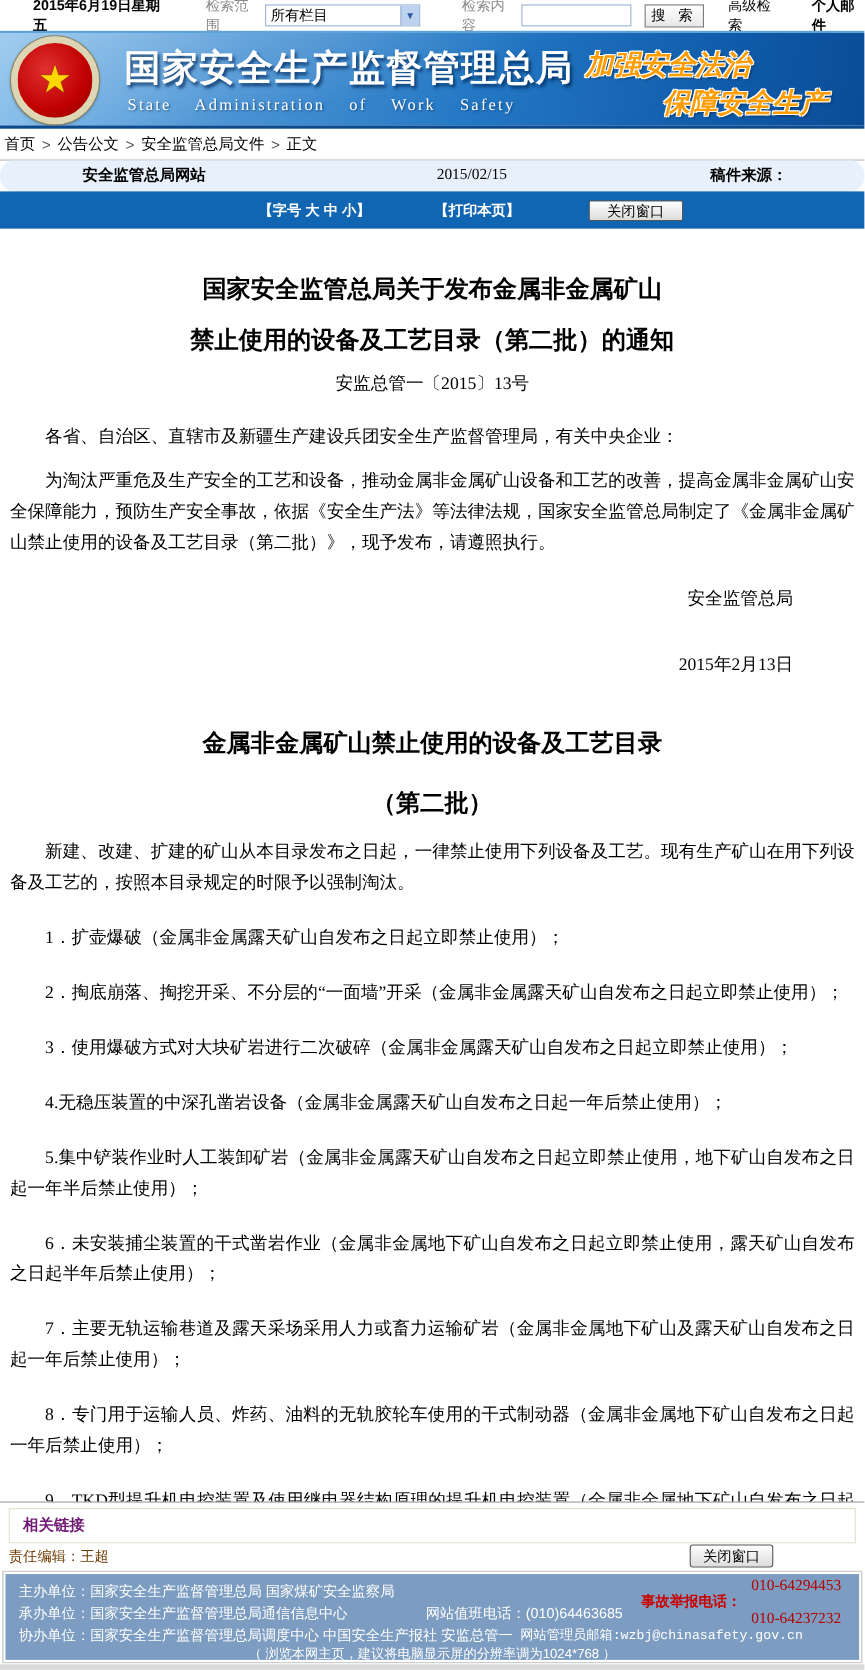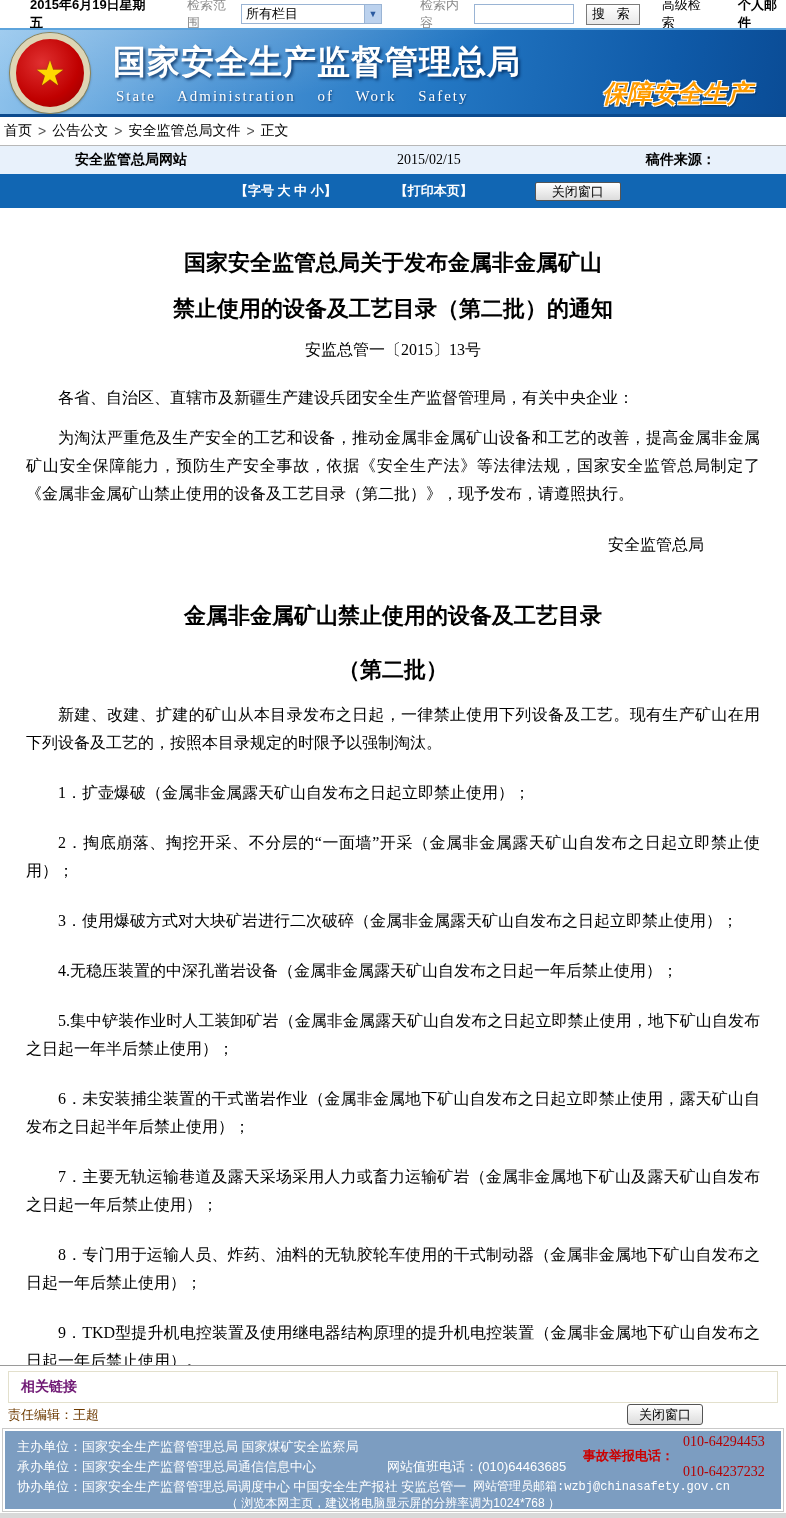--- a/index.html
+++ b/index.html
@@ -42,33 +42,33 @@
     text-shadow:-1px -1px 0 #fff, 1px -1px 0 #fff, -1px 1px 0 #fff, 1px 1px 0 #fff, 2px 2px 2px rgba(0,0,0,.4); }
   .slogan.s1 { left:532px; top:12px; }
   .slogan.s2 { left:602px; top:47px; }
   
   .breadcrumb { height:28px; display:flex; align-items:center; font-size:14px; padding-left:4px; background:#fff; }
   .breadcrumb .crumb { cursor:pointer; }
   .breadcrumb .crumb.current { cursor:default; }
   .breadcrumb .sep { margin:0 6px; color:#555; }
   .divider1 { height:0; border-top:1px solid #b8b8b8; }
   
-  .metabar { height:28px; background:#e8f1fb; display:flex; align-items:center; font-size:14px; }
+  .metabar { height:28px; background:#e8f1fb; display:flex; align-items:center; font-size:14px;border-radius:13px; }
   .metabar .site { margin-left:75px; font-weight:bold; }
   .metabar .mdate { margin-left:210px; font-family:"Liberation Serif",serif; font-size:14px; }
   .metabar .src { margin-left:185px; font-weight:bold; }
   
   .toolbar { height:34px; background:#1166b3; display:flex; align-items:center; color:#fff;
     font-size:13px; font-weight:bold; }
   .toolbar .t-font { margin-left:235px; cursor:pointer; }
   .toolbar .t-print { margin-left:58px; cursor:pointer; }
   .toolbar .t-closebtn { margin-left:62px; width:86px; height:19px; font-size:13px;
     background:linear-gradient(#ffffff,#dcdcdc); border:1px solid #555; border-radius:2px; cursor:pointer; }
   
-  .doc { height:1157px; overflow:hidden; padding:0 26px; background:#fff;
+  .doc { height:1157px; overflow:hidden; padding:0 9px; background:#fff;
     font-family:"Liberation Serif",serif; font-size:16px; line-height:28px; }
   .doc .title { text-align:center; font-size:22px; font-weight:bold; line-height:46px; margin-top:32px;
     font-family:"Liberation Serif",serif; }
   .doc .docnum { text-align:center; font-size:16px; margin-top:4px; }
   .doc .salutation { margin-top:20px; text-indent:2em; }
   .doc .para { margin-top:12px; text-indent:2em; text-align:justify; }
   .doc .sig { text-align:right; padding-right:56px; margin-top:23px; }
   .doc .sigdate { text-align:right; padding-right:56px; margin-top:32px; }
   .doc .cat-title { text-align:center; font-size:22px; font-weight:bold; margin-top:42px; line-height:30px; }
   .doc .cat-sub { text-align:center; font-size:22px; font-weight:bold; margin-top:24px; line-height:30px; }
@@ -118,20 +118,21 @@
   <a class="toplink mail">个人邮件</a>
 </div>
 
 <div class="banner">
   <div class="shine"></div>
   <div class="emblem">
     <span class="star">★</span>
   </div>
   <div class="cn-title">国家安全生产监督管理总局</div>
   <div class="en-title">State Administration of Work Safety</div>
+  <div class="slogan s1">加强安全法治</div>
   <div class="slogan s2">保障安全生产</div>
 </div>
 
 <div class="breadcrumb">
   <span class="crumb">首页</span>
   <span class="sep">&gt;</span>
   <span class="crumb">公告公文</span>
   <span class="sep">&gt;</span>
   <span class="crumb">安全监管总局文件</span>
   <span class="sep">&gt;</span>
@@ -153,20 +154,21 @@
 
 <div class="doc">
   <div class="title">
     <div>国家安全监管总局关于发布金属非金属矿山</div>
     <div>禁止使用的设备及工艺目录（第二批）的通知</div>
   </div>
   <div class="docnum">安监总管一〔2015〕13号</div>
   <p class="salutation">各省、自治区、直辖市及新疆生产建设兵团安全生产监督管理局，有关中央企业：</p>
   <p class="para">为淘汰严重危及生产安全的工艺和设备，推动金属非金属矿山设备和工艺的改善，提高金属非金属矿山安全保障能力，预防生产安全事故，依据《安全生产法》等法律法规，国家安全监管总局制定了《金属非金属矿山禁止使用的设备及工艺目录（第二批）》，现予发布，请遵照执行。</p>
   <p class="sig">安全监管总局</p>
+  <p class="sigdate">2015年2月13日</p>
   <div class="cat-title">金属非金属矿山禁止使用的设备及工艺目录</div>
   <div class="cat-sub">（第二批）</div>
   <p class="intro">新建、改建、扩建的矿山从本目录发布之日起，一律禁止使用下列设备及工艺。现有生产矿山在用下列设备及工艺的，按照本目录规定的时限予以强制淘汰。</p>
   <p class="item">1．扩壶爆破（金属非金属露天矿山自发布之日起立即禁止使用）；</p>
   <p class="item">2．掏底崩落、掏挖开采、不分层的“一面墙”开采（金属非金属露天矿山自发布之日起立即禁止使用）；</p>
   <p class="item">3．使用爆破方式对大块矿岩进行二次破碎（金属非金属露天矿山自发布之日起立即禁止使用）；</p>
   <p class="item">4.无稳压装置的中深孔凿岩设备（金属非金属露天矿山自发布之日起一年后禁止使用）；</p>
   <p class="item">5.集中铲装作业时人工装卸矿岩（金属非金属露天矿山自发布之日起立即禁止使用，地下矿山自发布之日起一年半后禁止使用）；</p>
   <p class="item">6．未安装捕尘装置的干式凿岩作业（金属非金属地下矿山自发布之日起立即禁止使用，露天矿山自发布之日起半年后禁止使用）；</p>
   <p class="item">7．主要无轨运输巷道及露天采场采用人力或畜力运输矿岩（金属非金属地下矿山及露天矿山自发布之日起一年后禁止使用）；</p>

